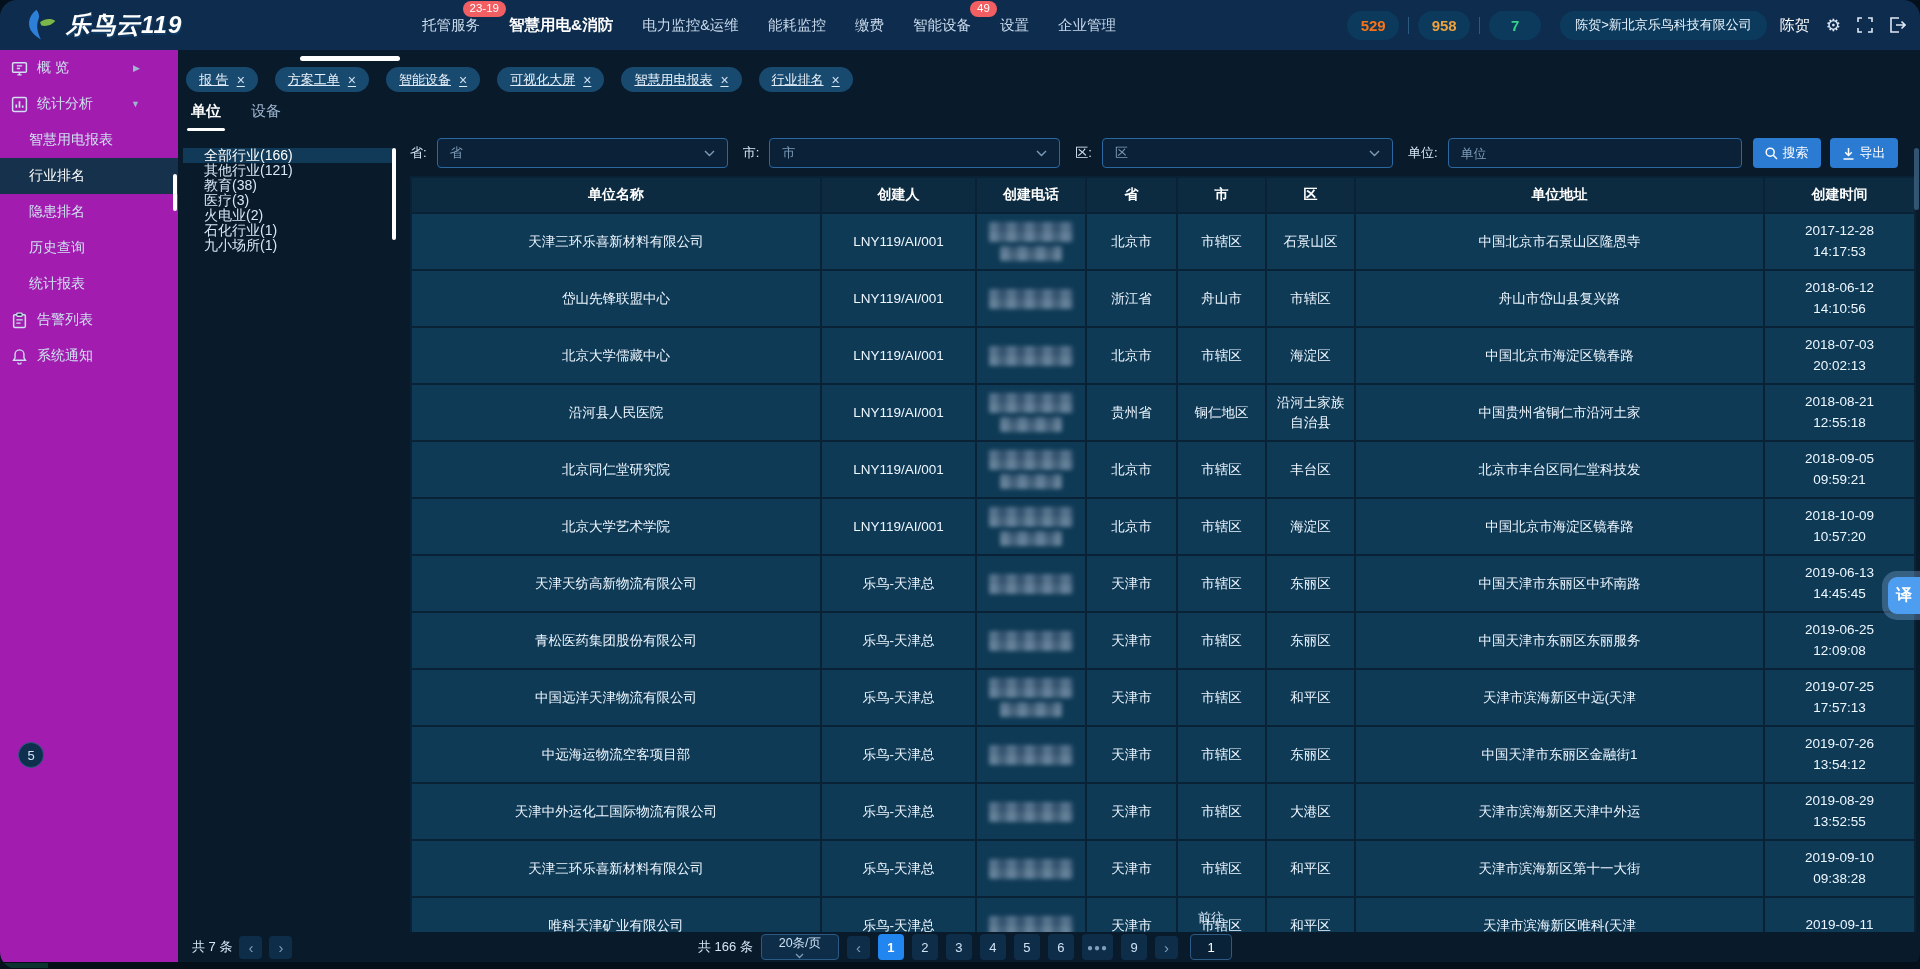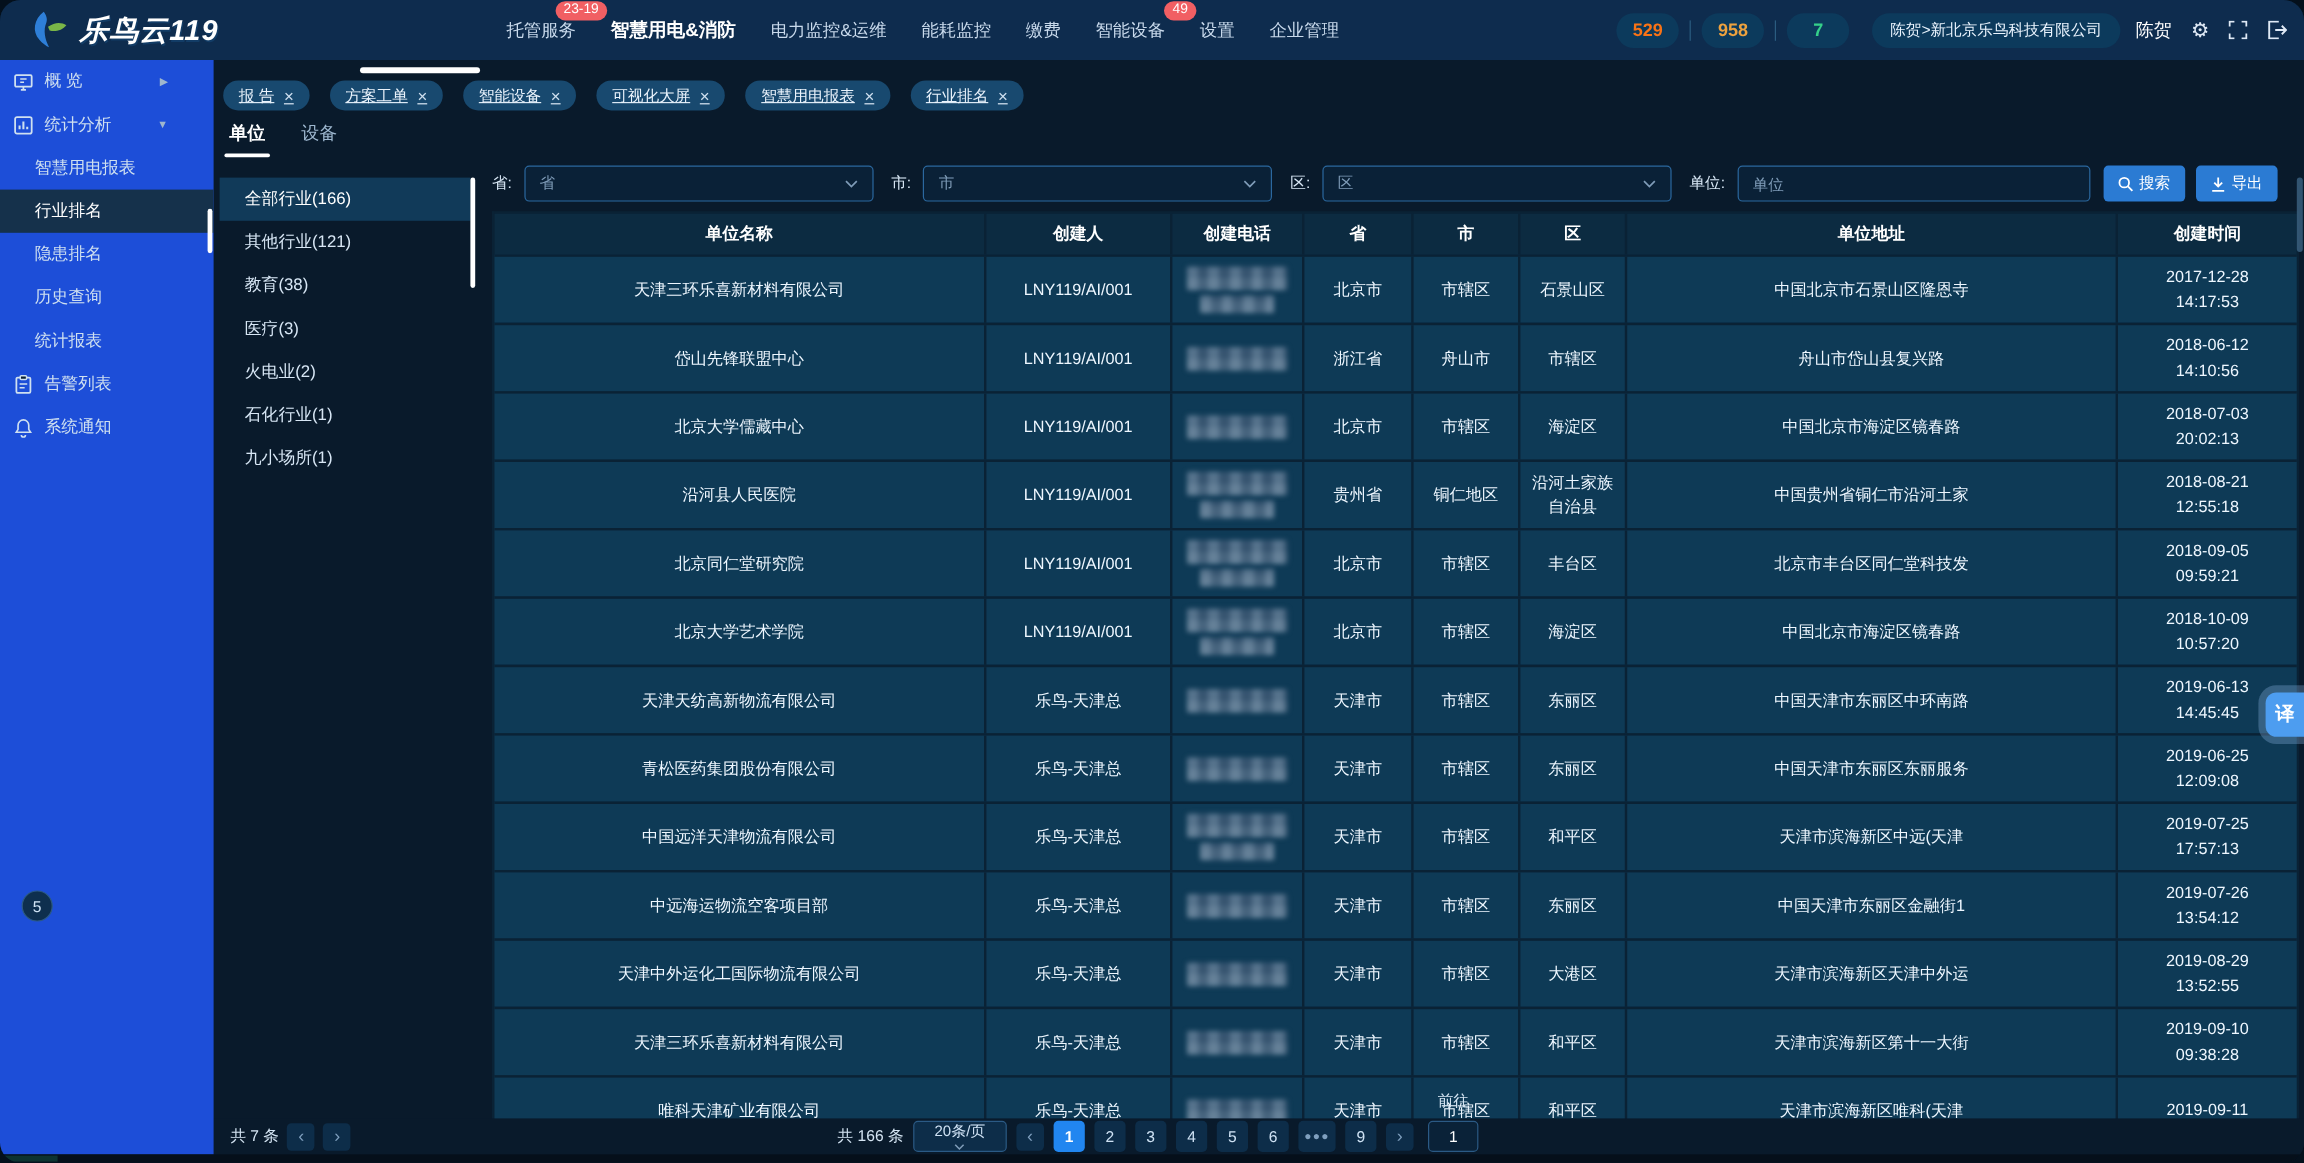--- a/index.html
+++ b/index.html
@@ -22,21 +22,21 @@
   .counter-pill{position:relative;min-width:52px;height:29px;border-radius:15px;background:#0c3a5c;
                 display:flex;align-items:center;justify-content:center;font-size:15px;font-weight:bold;padding:0 12px;}
   .counter-pill + .counter-pill{margin-left:19px;}
   .counter-pill + .counter-pill::before{content:'';position:absolute;left:-10px;top:6px;width:1px;height:17px;background:#2b5c80;}
   .user-pill{height:29px;border-radius:15px;background:#0c3a5c;display:flex;align-items:center;
              padding:0 15px;font-size:13px;color:#eaf4fe;margin-left:19px;white-space:nowrap;}
   .nav-username{font-size:15px;color:#fff;margin-left:13px;white-space:nowrap;}
   .nav-icon{margin-left:16px;display:flex;align-items:center;color:#dfe9f5;font-size:17px;cursor:pointer;}
 
   
-  .sidebar{position:absolute;top:50px;left:0;bottom:7px;width:178px;background:#1d4ed8;z-index:20;}
+  .sidebar{position:absolute;top:50px;left:0;bottom:7px;width:178px;background:#a21caf;z-index:20;}
   .side-item{position:relative;height:36px;display:flex;align-items:center;padding-left:11px;
              font-size:14px;color:#cfe0f0;cursor:pointer;}
   .side-item .s-icon{width:17px;height:17px;margin-right:9px;flex:none;display:flex;align-items:center;}
   .side-arrow{position:absolute;right:38px;font-size:9px;color:#9fb7cd;}
   .side-sub{height:36px;display:flex;align-items:center;padding-left:29px;font-size:14px;color:#cfe0f0;cursor:pointer;}
   .side-sub.active{background:#15314b;color:#fff;}
   .sidebar-thumb{position:absolute;top:124px;right:1px;width:4px;height:37px;background:#fff;border-radius:2px;}
   .float-badge{position:absolute;left:18px;bottom:194px;width:26px;height:26px;border-radius:50%;
                background:#0e2f4e;border:1px solid #2c5a82;color:#cfe3f5;font-size:13px;
                display:flex;align-items:center;justify-content:center;}
@@ -49,21 +49,21 @@
             padding:0 13px;font-size:13px;color:#eaf3fc;cursor:pointer;white-space:nowrap;}
   .tag-close{margin-left:8px;font-size:14px;color:#cfe0f0;cursor:pointer;line-height:1;}
   .tabs{position:absolute;top:52px;left:13px;display:flex;gap:30px;}
   .tab{position:relative;font-size:15px;color:#9db7cf;padding-bottom:10px;cursor:pointer;}
   .tab.active{color:#fff;font-weight:bold;}
   .tab.active::after{content:'';position:absolute;left:50%;transform:translateX(-50%);bottom:0;
                      width:38px;height:3px;background:#fff;border-radius:2px;}
 
   
   .industry{position:absolute;top:98px;left:5px;width:209px;}
-  .ind-item{height:36px;display:flex;align-items:center;padding-left:21px;font-size:14px;
+  .ind-item{height:15px;display:flex;align-items:center;padding-left:21px;font-size:14px;
             color:#d8e7f5;cursor:pointer;white-space:nowrap;}
   .ind-item.active{background:#113a59;color:#fff;}
   .industry-thumb{position:absolute;top:98px;left:214px;width:4px;height:92px;background:#fff;border-radius:2px;}
 
   
   .filter-row{position:absolute;top:88px;left:232px;width:1506px;height:30px;display:flex;align-items:center;}
   .f-label{font-size:13px;color:#d9e8f6;margin-right:10px;white-space:nowrap;}
   .f-select{width:291px;height:30px;background:#0a2137;border:1px solid #2b689f;border-radius:4px;
             display:flex;align-items:center;justify-content:space-between;padding:0 12px;
             font-size:13px;color:#7f9cb8;margin-right:15px;cursor:pointer;}

